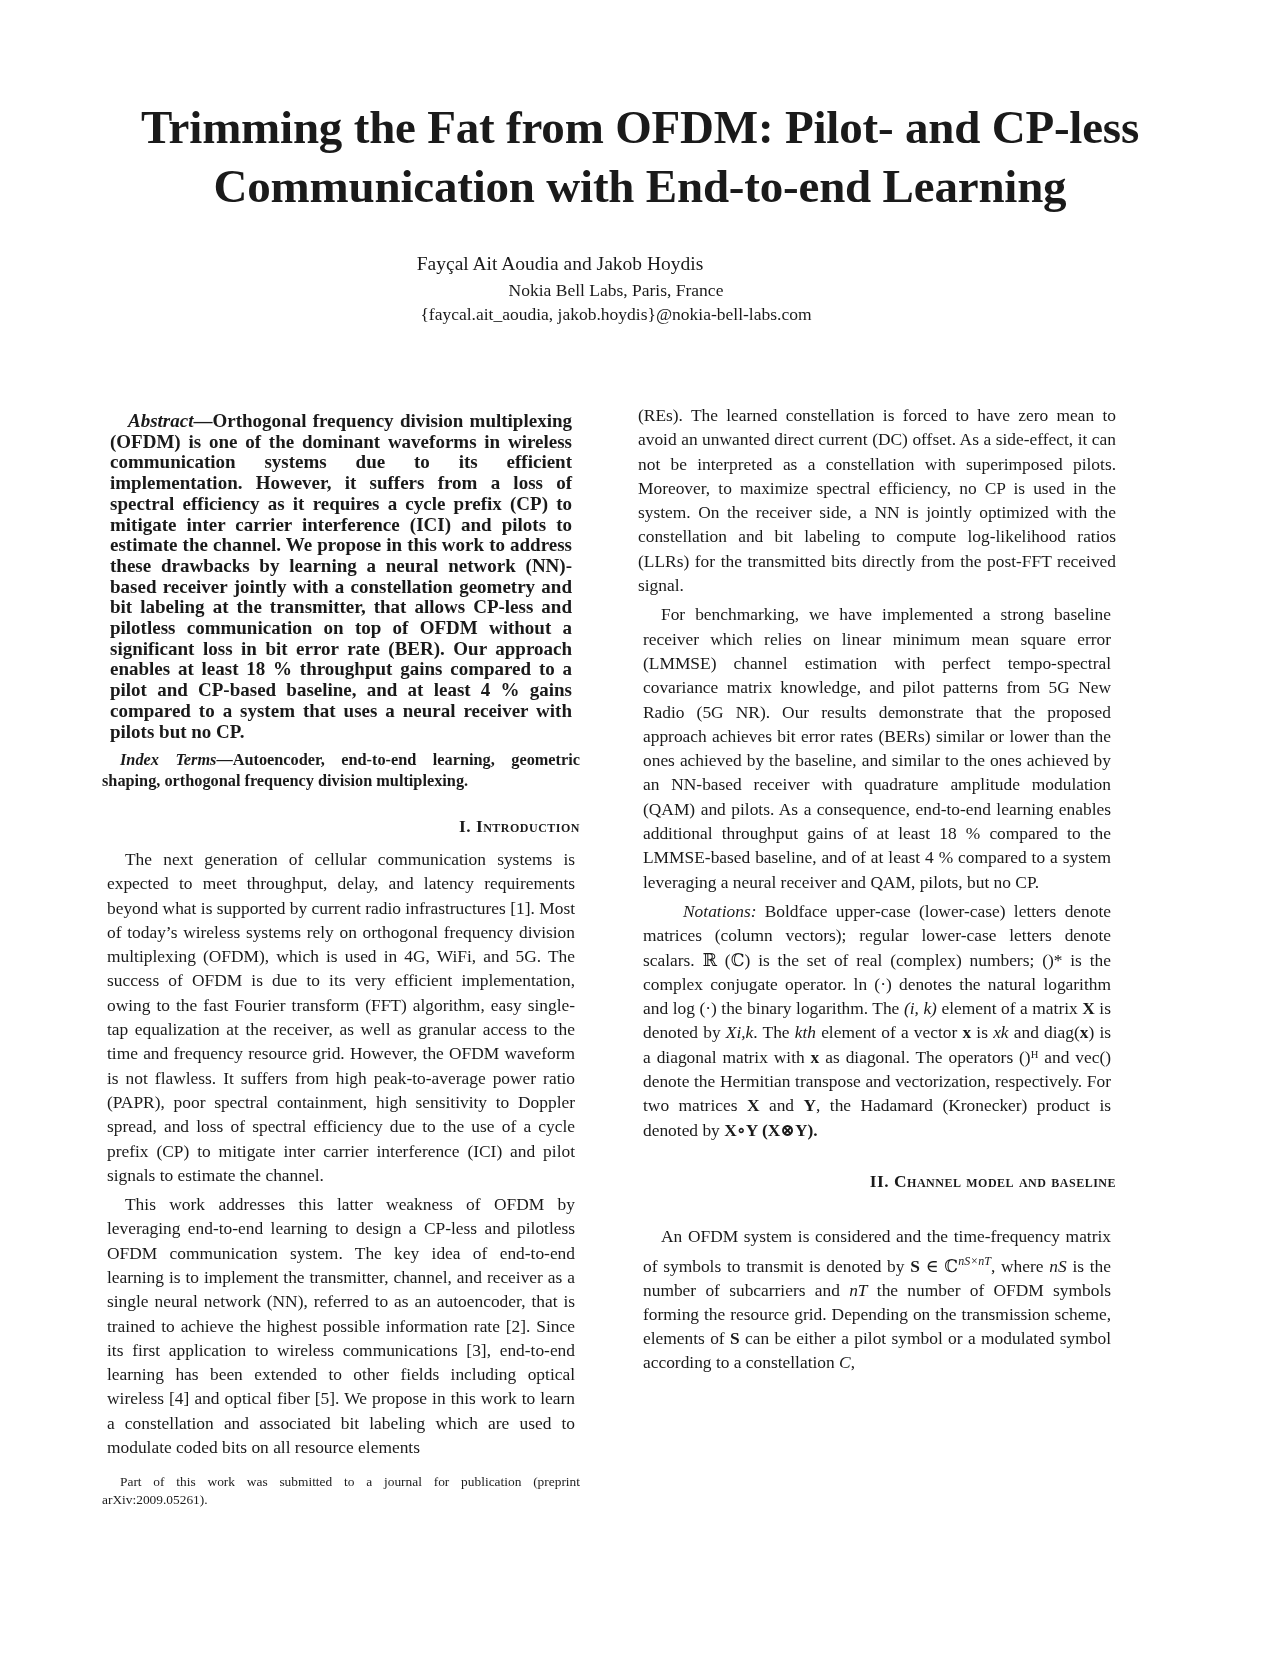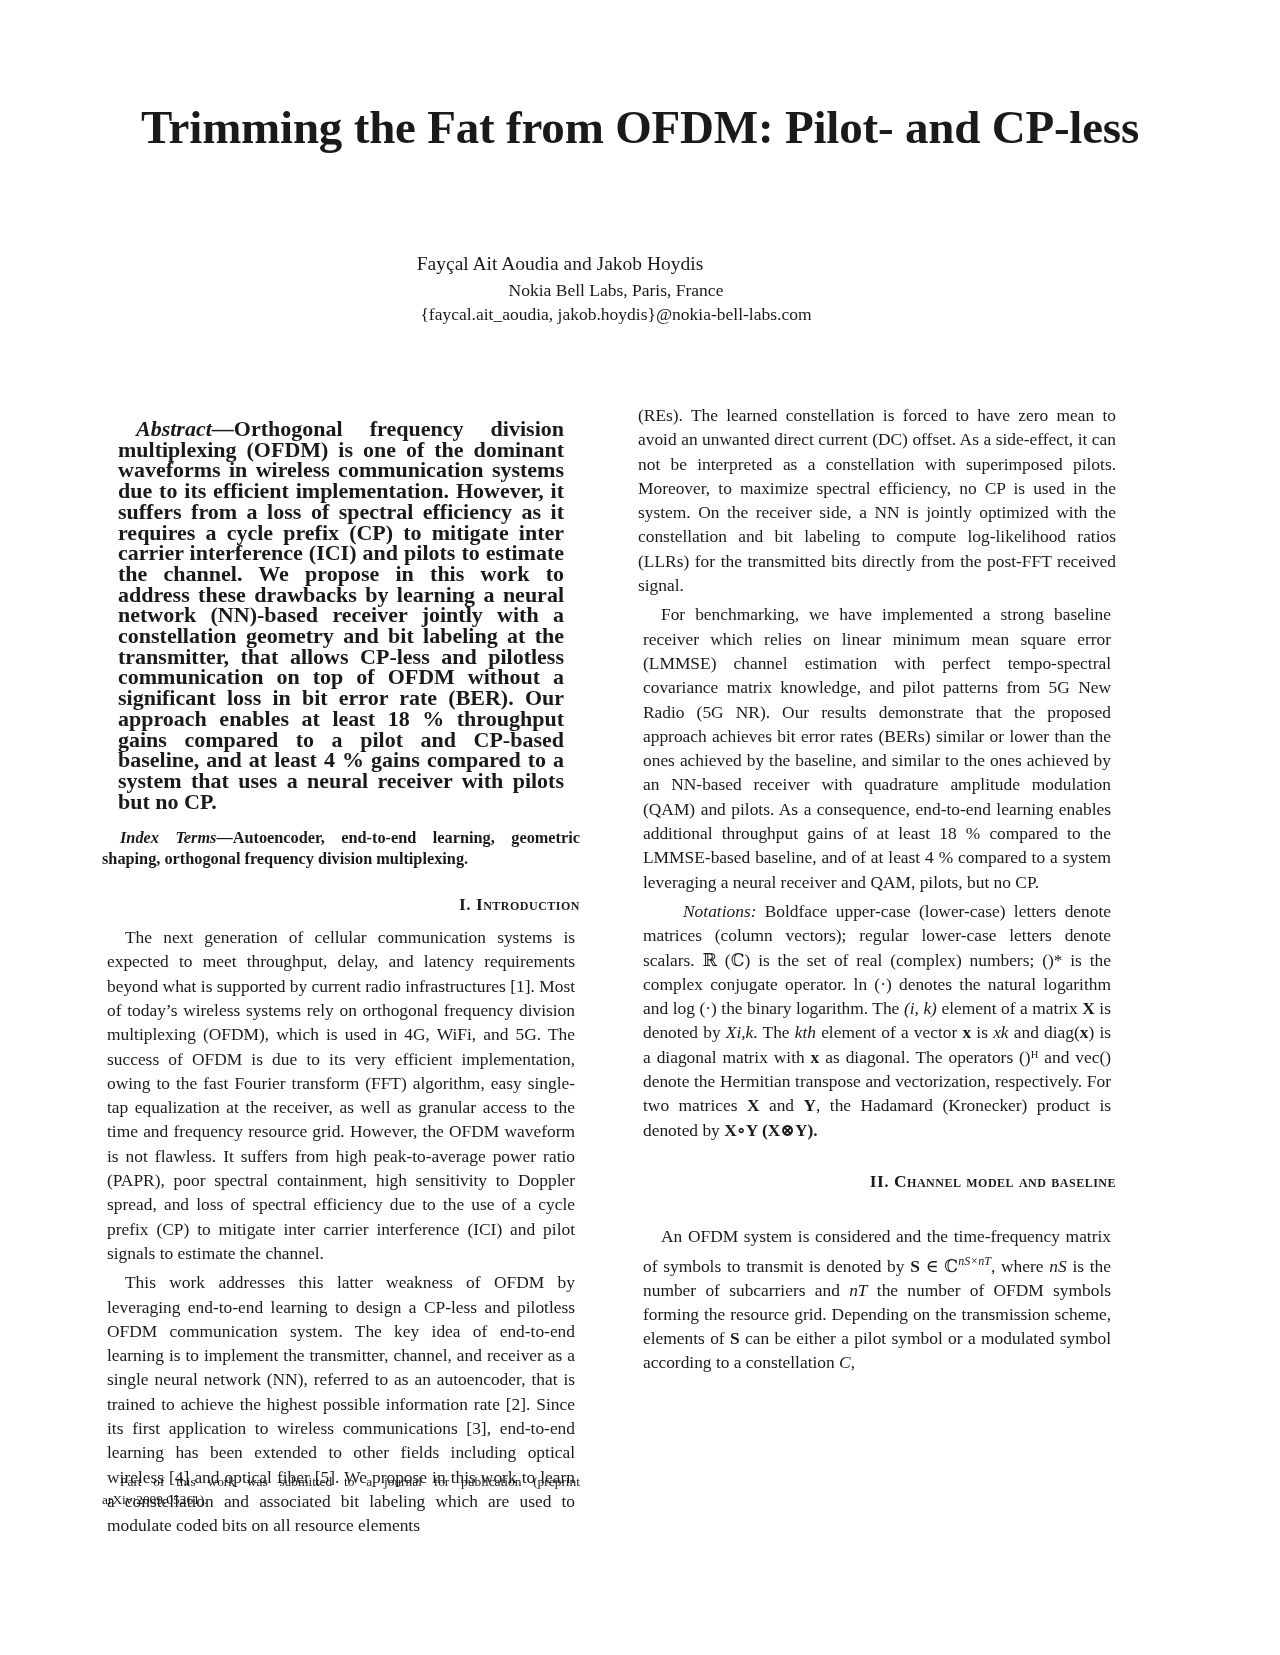--- a/index.html
+++ b/index.html
@@ -20,21 +20,21 @@
     position: absolute; left: 0; width: 1232px; text-align: center;
     font-size: 17.5px; line-height: 24px;
   }
   .affil { top: 278px; }
   .email { top: 302px; }
 
   .col { position: absolute; width: 478px; font-size: 17.4px; line-height: 24.3px; text-align: justify; }
   .col-left { left: 102px; top: 403px; }
   .col-right { left: 638px; top: 403px; }
 
-  .abstract { font-weight: bold; font-size: 22px; line-height: 20.7px; text-indent: 18px; margin: 16px; }
+  .abstract { font-weight: bold; font-size: 19px; line-height: 20.7px; text-indent: 18px; margin: 8px; }
   .abstract .lead { font-style: italic; }
   .indexterms { font-weight: bold; font-size: 16.3px; line-height: 20.7px; text-indent: 18px; margin: 0; }
   .indexterms .lead { font-style: italic; }
 
   .section-h {
     text-align: right; font-size: 17.4px; font-variant: small-caps; letter-spacing: 0.5px;
     margin: 0;
   }
   p.body { margin: 5px; text-indent: 18px; }
   p.noind { margin: 0; }
@@ -46,20 +46,21 @@
   .footnote {
     position: absolute; left: 102px; top: 1473px; width: 478px;
     font-size: 13.4px; line-height: 17.5px; text-align: justify; text-indent: 18px;
   }
 </style>
 </head>
 <body>
 
 <div class="title">
   <div>Trimming the Fat from OFDM: Pilot- and CP-less</div>
+  <div>Communication with End-to-end Learning</div>
 </div>
 <div class="authors">Fayçal Ait Aoudia and Jakob Hoydis</div>
 <div class="affil">Nokia Bell Labs, Paris, France</div>
 <div class="email">{faycal.ait_aoudia, jakob.hoydis}@nokia-bell-labs.com</div>
 
 <div class="col col-left">
   <p class="abstract"><span class="lead">Abstract</span><span>—Orthogonal frequency division multiplexing (OFDM) is one of the dominant waveforms in wireless communication systems due to its efficient implementation. However, it suffers from a loss of spectral efficiency as it requires a cycle prefix (CP) to mitigate inter carrier interference (ICI) and pilots to estimate the channel. We propose in this work to address these drawbacks by learning a neural network (NN)-based receiver jointly with a constellation geometry and bit labeling at the transmitter, that allows CP-less and pilotless communication on top of OFDM without a significant loss in bit error rate (BER). Our approach enables at least 18 % throughput gains compared to a pilot and CP-based baseline, and at least 4 % gains compared to a system that uses a neural receiver with pilots but no CP.</span></p>
   <p class="indexterms"><span class="lead">Index Terms</span><span>—Autoencoder, end-to-end learning, geometric shaping, orthogonal frequency division multiplexing.</span></p>
   <div style="height:22px"></div>
   <h2 class="section-h">I. Introduction</h2>

